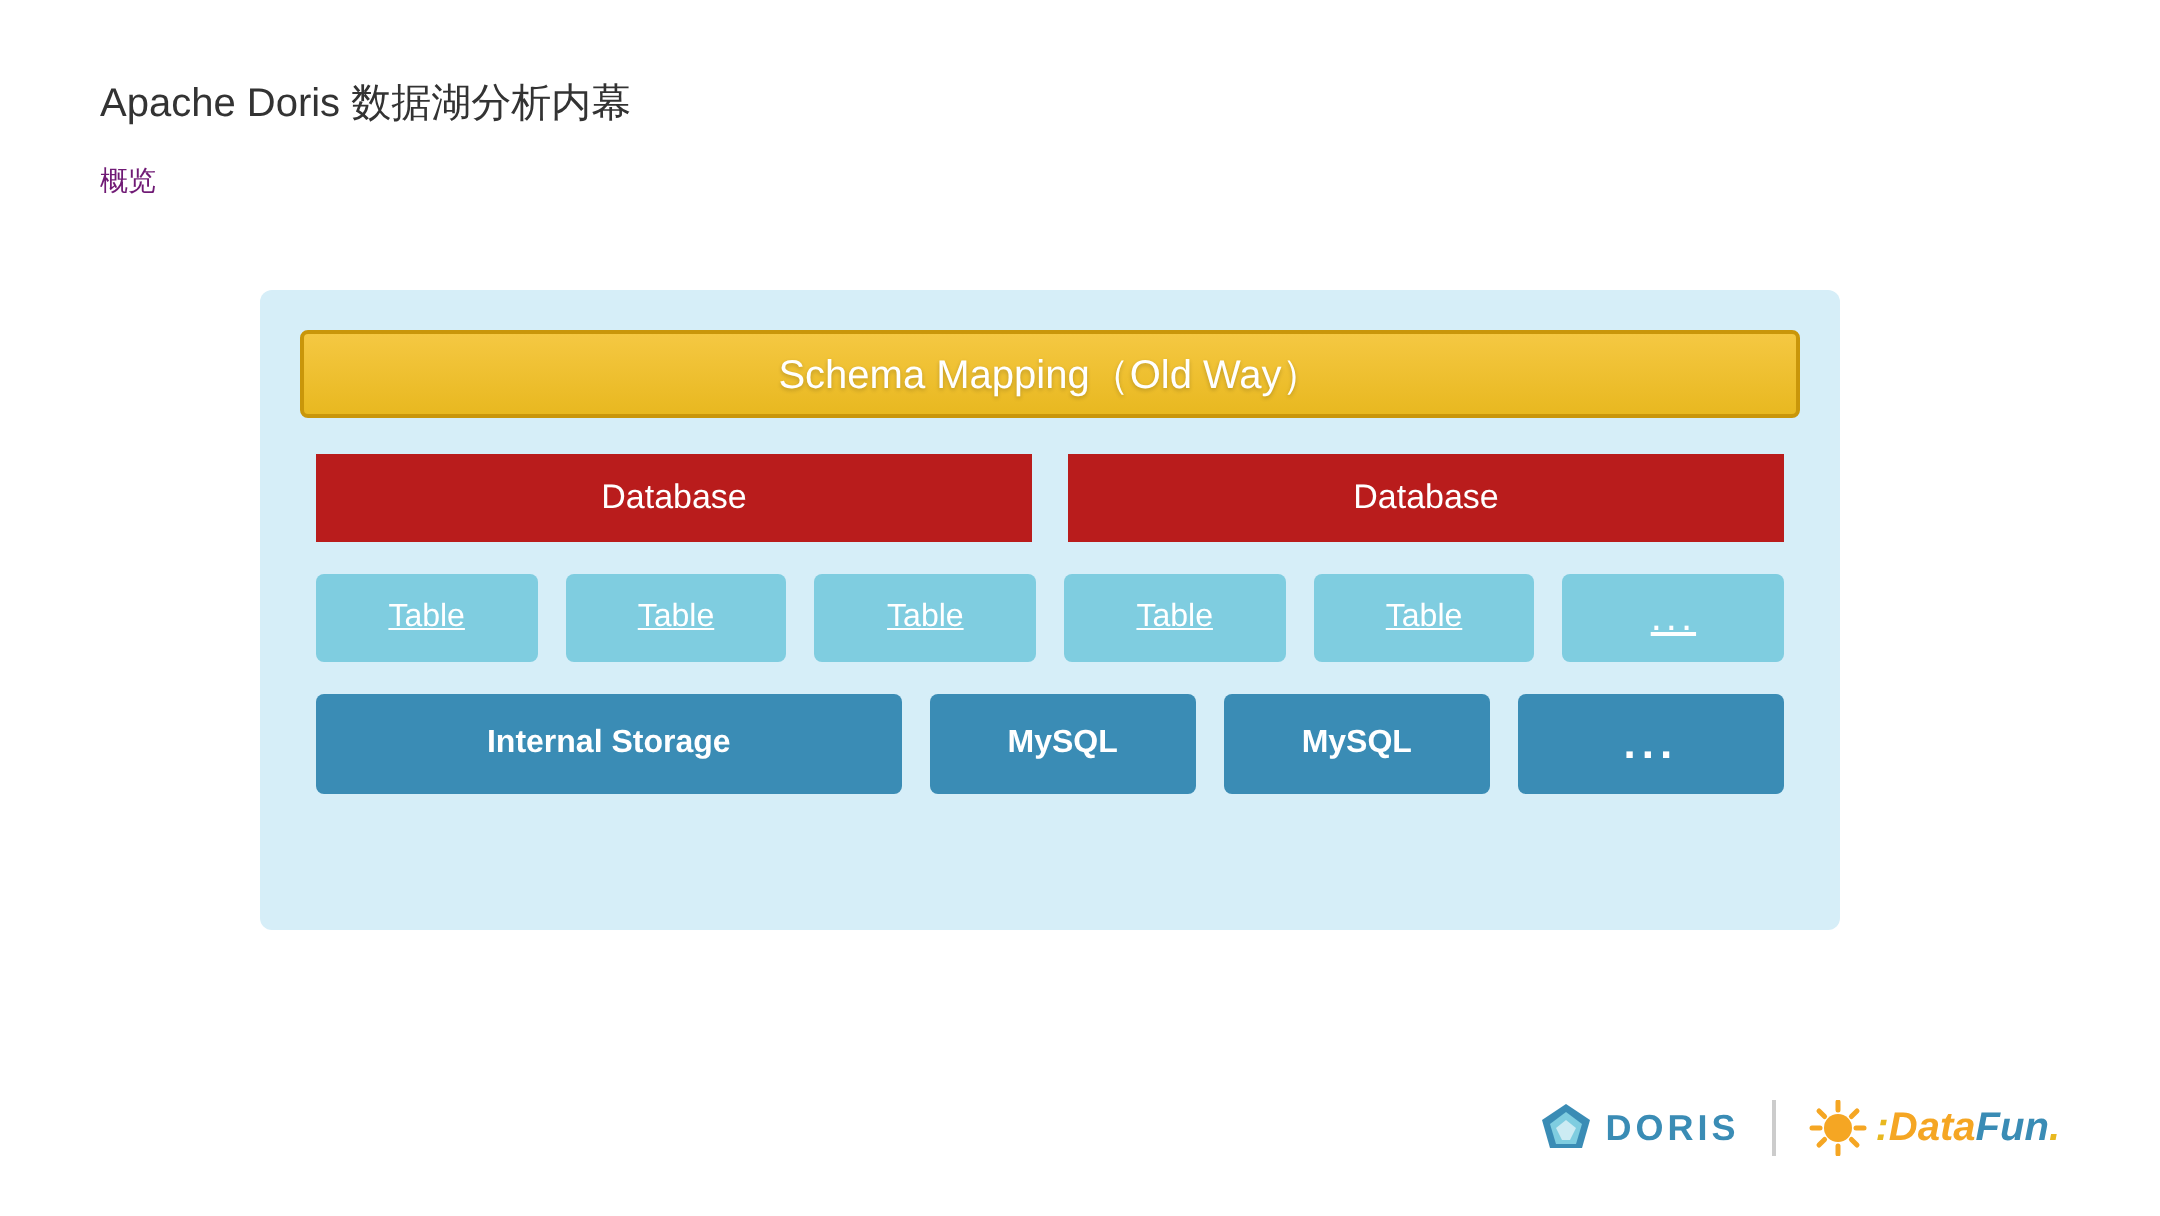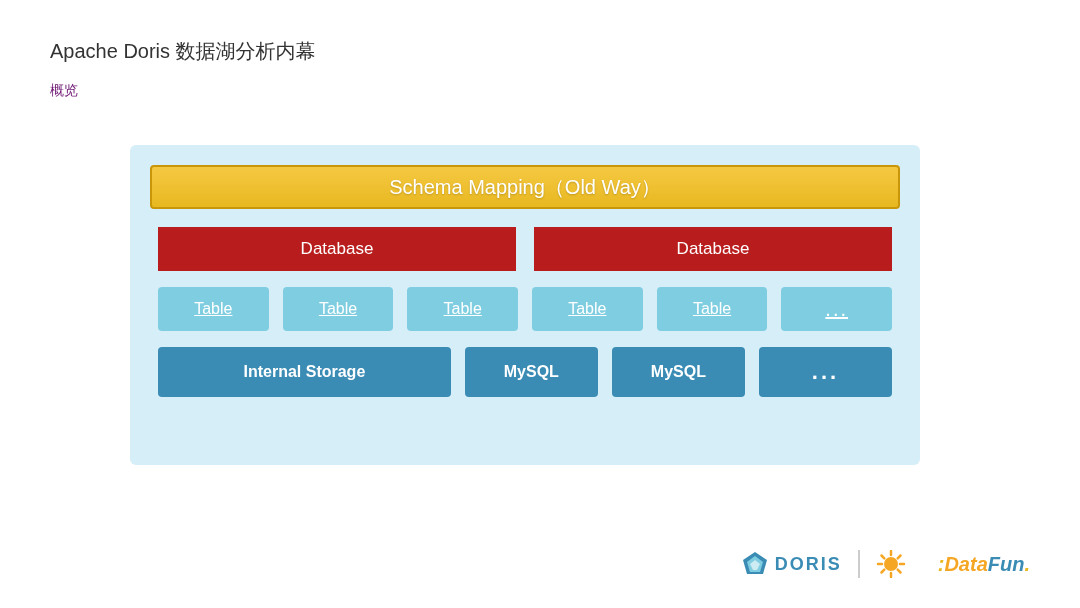--- a/index.html
+++ b/index.html
@@ -186,21 +186,20 @@
 
     .datafun-logo {
       display: flex;
       align-items: center;
       gap: 4px;
     }
 
     .datafun-text {
       font-size: 20px;
       font-weight: 700;
-      margin-left: 28px;
     }
 
     .datafun-text .colon {
       color: #e8b820;
     }
 
     .datafun-text .data {
       color: #f5a623;
       font-style: italic;
     }

